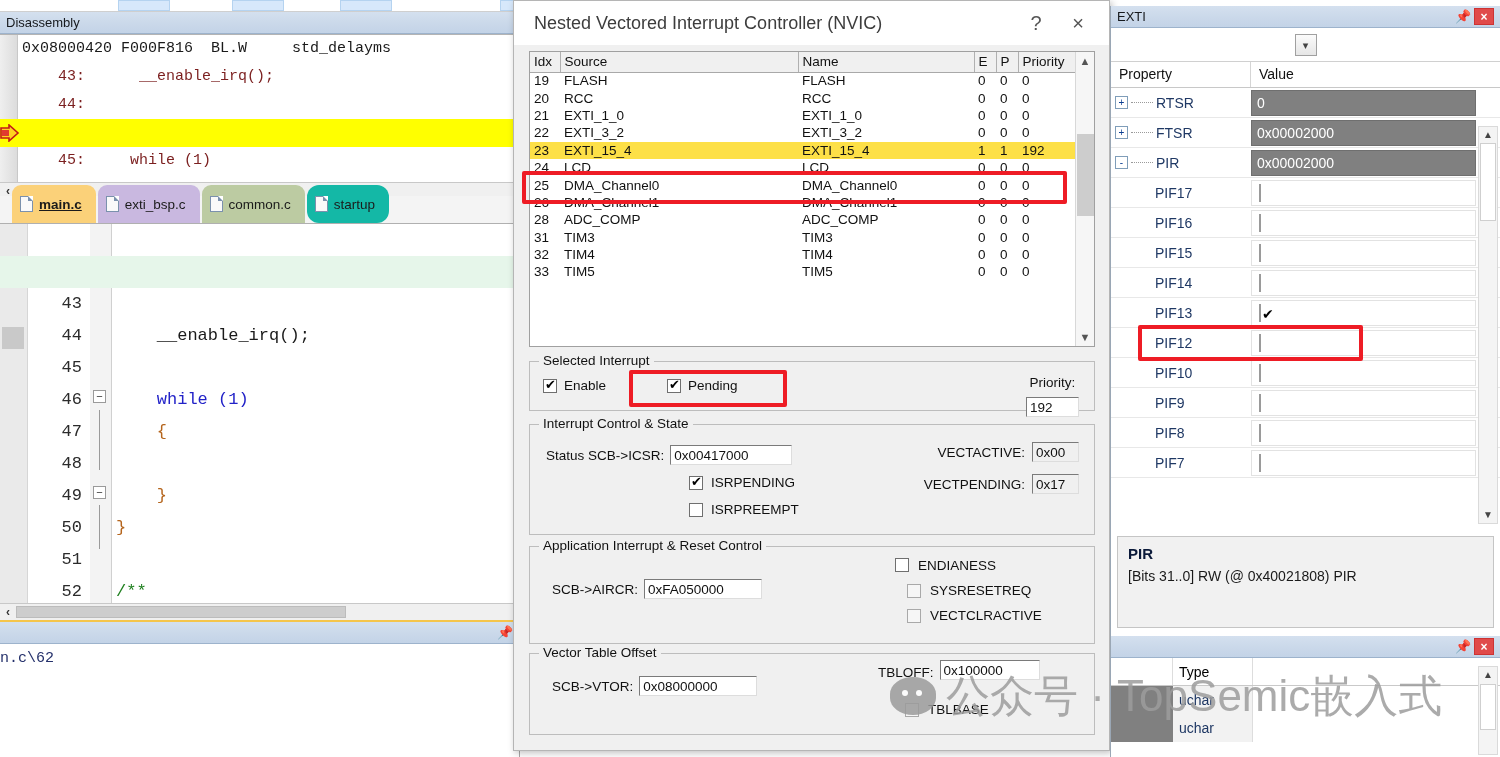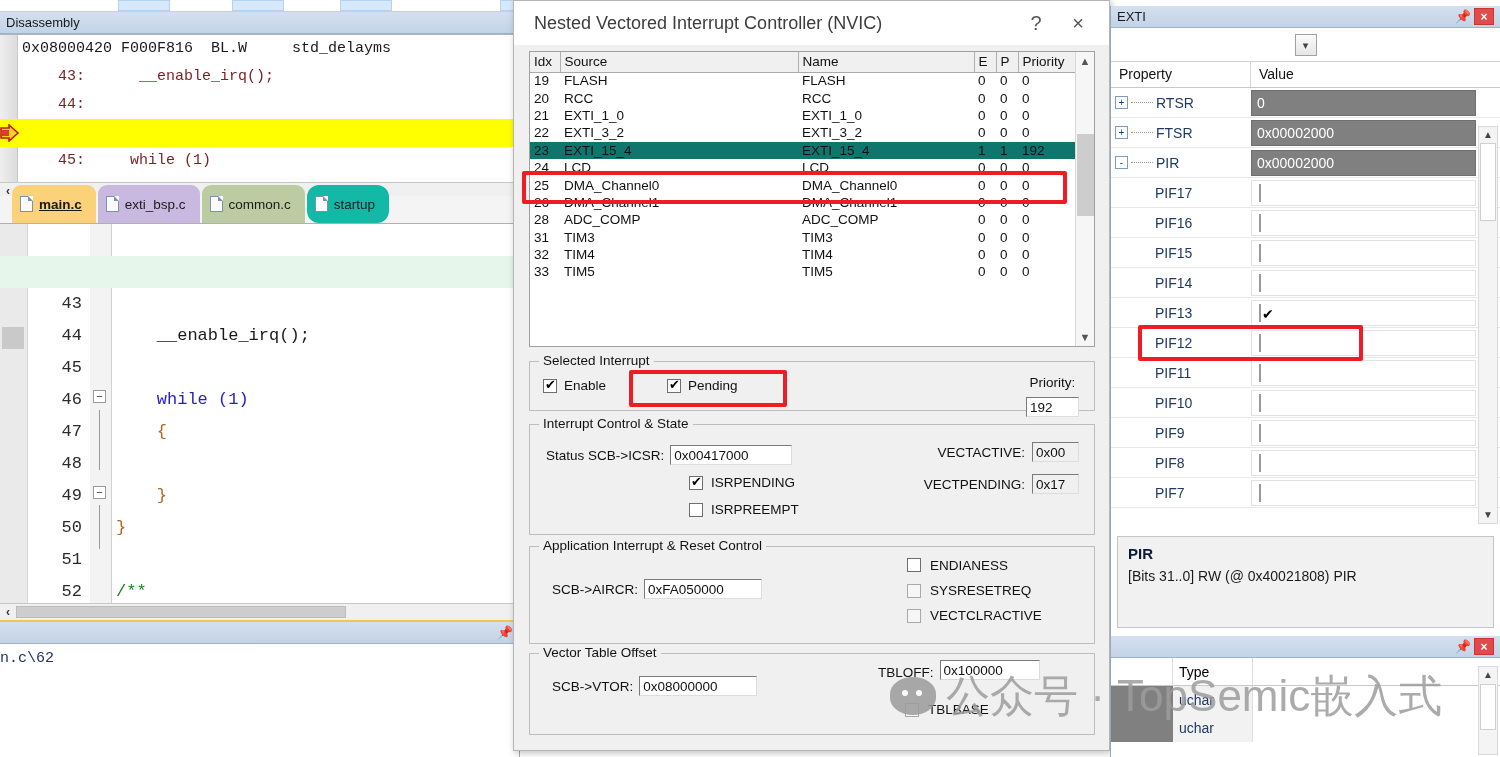--- a/index.html
+++ b/index.html
@@ -108,21 +108,21 @@
      color: #555; cursor: default; }
 
   .grid-wrap { position: absolute; left: 15px; top: 50px; width: 566px; height: 296px;
      background:#fff; border: 1px solid #a0a0a0; }
   table.nvic { border-collapse: collapse; width: 545px; table-layout: fixed; }
   table.nvic th { background: #f0f0f0; border-right: 1px solid #b0b0b0;
      border-bottom: 1px solid #a9a9a9; font-weight: normal;
      font-size: 13.5px; text-align: left; padding: 2px 4px; height: 20px; color:#111;}
   table.nvic td { font-size: 13.5px; padding: 0 4px; height: 17.4px; color:#111;
      white-space: nowrap; overflow: hidden; }
-  table.nvic tr.sel td { background: #0f766e; margin-top: 32px; }
+  table.nvic tr.sel td { background: #fde047; margin-top: 32px; }
   .col-idx { width: 30px; }
   .col-src { width: 238px; }
   .col-name { width: 176px; }
   .col-e { width: 22px; }
   .col-p { width: 22px; }
   .col-pri { width: 57px; }
   .vscroll { position:absolute; right: 0px; top: 0px; width: 19px; height: 100%;
      background: #f6f6f6; border-left: 1px solid #d8d8d8; }
   .vscroll .vbtn { height: 18px; text-align:center; font-size: 11px; color:#555; line-height:18px; }
   .vscroll .vthumb { position:absolute; left:1px; width:17px; background:#cdcdcd; }
@@ -509,21 +509,21 @@
         <span class="fld" style="width:47px; background:#f0f0f0;">0x17</span>
       </div>
     </div>
 
     <div class="gbox" style="left:15px; top:545px; width:566px; height:98px;">
       <span class="lg">Application Interrupt &amp; Reset Control</span>
       <div style="position:absolute; left:22px; top:32px; display:flex; align-items:center; gap:6px;">
         <span class="lbl">SCB-&gt;AIRCR:</span>
         <span class="fld" style="width:118px;">0xFA050000</span>
       </div>
-      <div style="position:absolute; left:377px; top:11px; display:flex; align-items:flex-start; gap:9px;">
+      <div style="position:absolute; left:365px; top:11px; display:flex; align-items:flex-start; gap:9px;">
         <span class="cb"></span>
         <span class="lbl">ENDIANESS</span>
       </div>
       <div style="position:absolute; left:377px; top:36px; display:flex; align-items:center; gap:9px;">
         <span class="cb dis"></span>
         <span class="lbl">SYSRESETREQ</span>
       </div>
       <div style="position:absolute; left:377px; top:61px; display:flex; align-items:center; gap:9px;">
         <span class="cb dis"></span>
         <span class="lbl">VECTCLRACTIVE</span>
@@ -626,27 +626,20 @@
         <div class="rowline">
           <div class="pcell">
             <span class="childpad"></span>
             <span>PIF12</span>
           </div>
           <div class="vcell light"><span class="chk-cell"></span></div>
         </div>
         <div class="rowline">
           <div class="pcell">
             <span class="childpad"></span>
-            <span>PIF11</span>
-          </div>
-          <div class="vcell light"><span class="chk-cell"></span></div>
-        </div>
-        <div class="rowline">
-          <div class="pcell">
-            <span class="childpad"></span>
             <span>PIF10</span>
           </div>
           <div class="vcell light"><span class="chk-cell"></span></div>
         </div>
         <div class="rowline">
           <div class="pcell">
             <span class="childpad"></span>
             <span>PIF9</span>
           </div>
           <div class="vcell light"><span class="chk-cell"></span></div>

